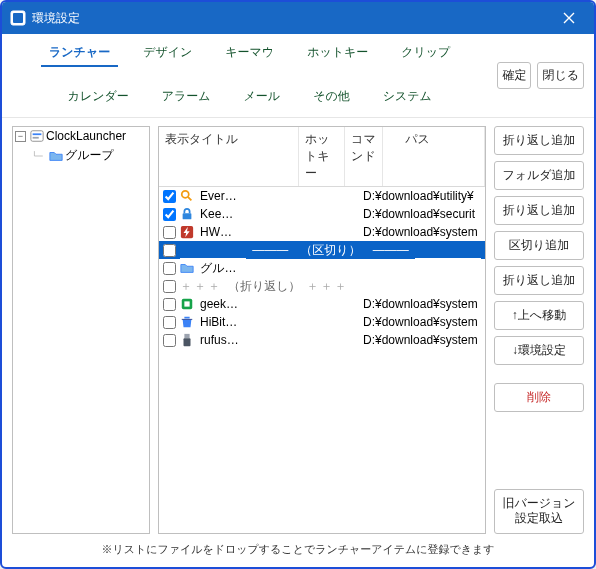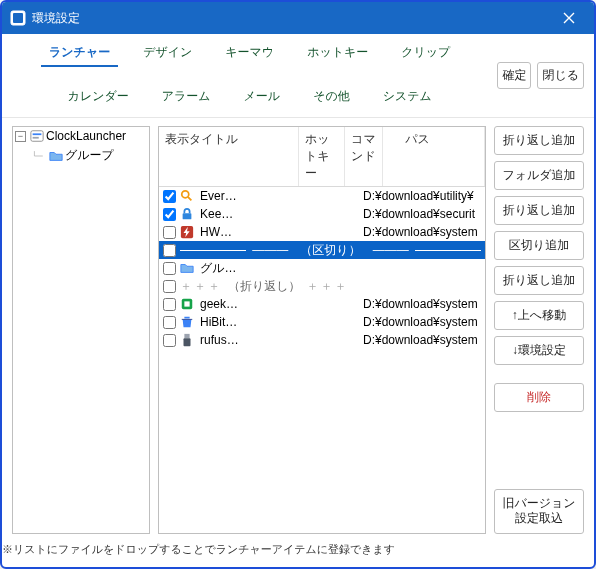--- a/index.html
+++ b/index.html
@@ -34,35 +34,35 @@
 
 .rows { flex: 1; overflow: auto; }
 .lrow { display: flex; align-items: center; height: 18px; padding: 0 4px; gap: 4px; }
 .lrow.sel { background: #0a63c7; color: #fff; }
 .lrow .ck { width: 13px; height: 13px; flex: none; }
 .lrow .ico { width: 14px; height: 14px; flex: none; }
 .lrow .label { flex: 1; white-space: nowrap; overflow: hidden; text-overflow: ellipsis; padding-left: 2px; }
 .lrow .path { width: 118px; white-space: nowrap; overflow: hidden; text-overflow: clip; color: inherit; }
 .lrow .hk { width: 60px; } .lrow .cmd { width: 50px; }
 
-.sep-line { color: #fff; display: flex; align-items: center; gap: 6px; width: 100%; }
+.sep-line { color: #fff; display: flex; align-items: flex-end; gap: 6px; width: 100%; }
 .sep-left, .sep-right { height: 1px; background: currentColor; flex:1; }
 .sep-mid { white-space: nowrap; }
 
 .fold-line { color: #aaa; display: flex; align-items: center; gap: 6px; width: 100%; }
 .fold-x { letter-spacing: 2px; }
 .fold-mid { color: #666; }
 
 .rightpane { width: 90px; display: flex; flex-direction: column; gap: 6px; }
 .rightpane .btn { border: 1px solid #bfbfbf; background: #fff; padding: 5px 0; border-radius: 3px; cursor: pointer; text-align: center; color: #222; }
 .rightpane .btn.danger { color: #c62828; margin-top: 12px; }
 .rightpane .spacer { flex: 1; }
 .rightpane .tall { padding: 6px 0; line-height: 1.3; text-align: center; }
 
-.footer { color: #333; padding: 4px 0 10px 0; font-size: 11px; }
+.footer { text-align: center; color: #333; padding: 4px 0 10px 0; font-size: 11px; }
 </style>
 </head>
 <body>
 
 <div class="window">
   <div class="titlebar">
     <svg class="ticon" viewBox="0 0 16 16">
         <rect x="1" y="1" width="14" height="14" rx="2" fill="#fff" stroke="#fff" stroke-width="1"></rect>
         <rect x="3" y="3" width="10" height="10" rx="1" fill="#1868c5"></rect>
       </svg>

